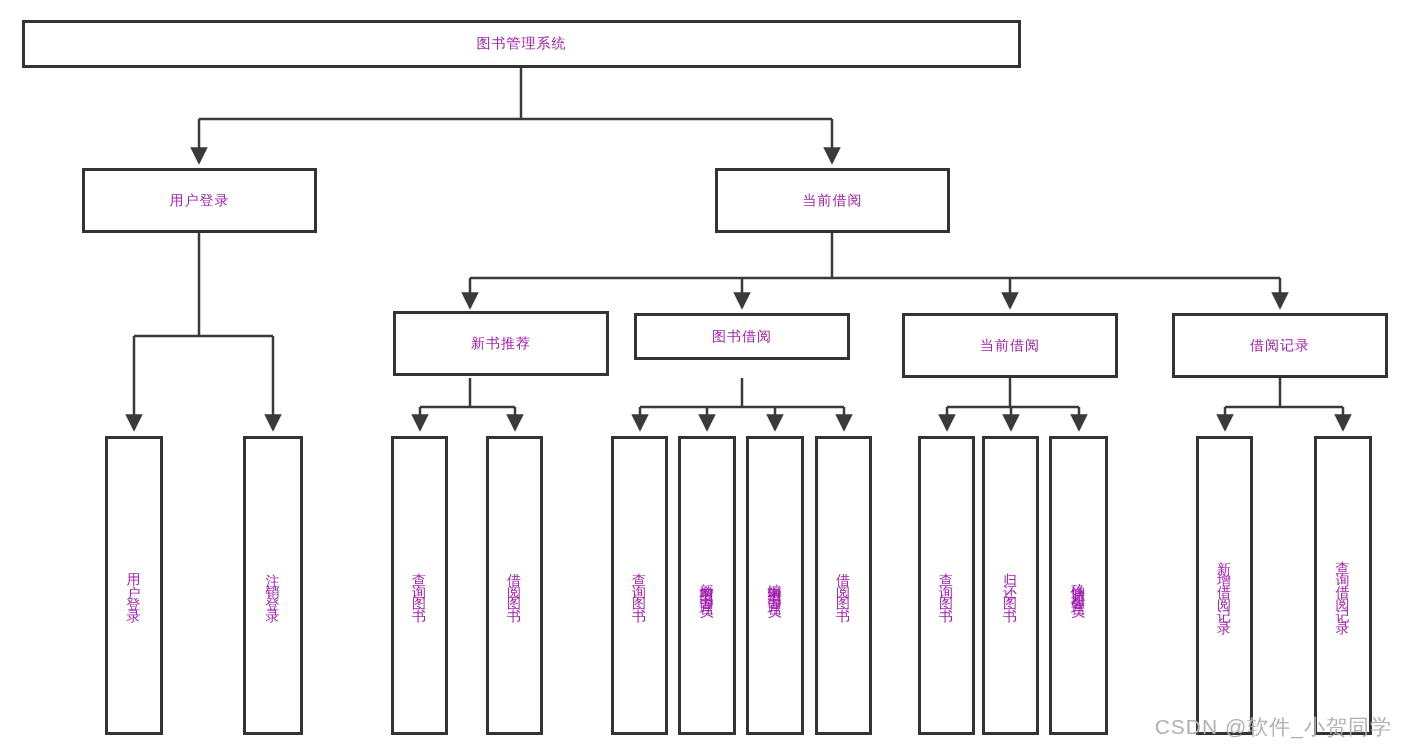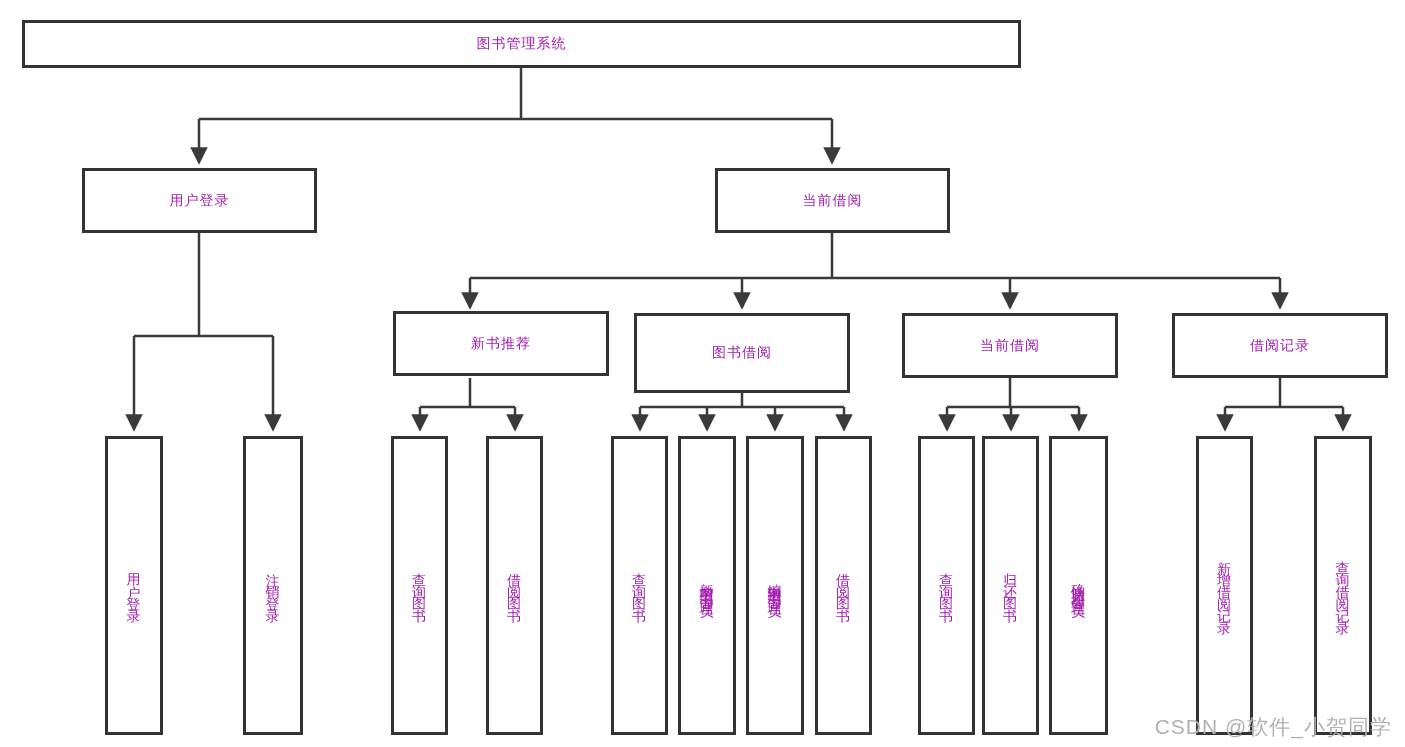--- a/index.html
+++ b/index.html
@@ -116,21 +116,21 @@
   <div class="node" style="left:82px; top:168px; width:235px; height:65px;">
     <span>用户登录</span>
   </div>
   <div class="node" style="left:715px; top:168px; width:235px; height:65px;">
     <span>当前借阅</span>
   </div>
 
   <div class="node" style="left:362px; top:311px; width:216px; height:65px;margin-left:31px;">
     <span>新书推荐</span>
   </div>
-  <div class="node" style="left:634px; top:313px; width:216px; height:80px;">
+  <div class="node" style="left:634px; top:313px; width:216px; height:47px;">
     <span>图书借阅</span>
   </div>
   <div class="node" style="left:902px; top:313px; width:216px; height:65px;">
     <span>当前借阅</span>
   </div>
   <div class="node" style="left:1172px; top:313px; width:216px; height:65px;">
     <span>借阅记录</span>
   </div>
 
   <div class="node" style="left:105px; top:436px; width:58px; height:299px;">

